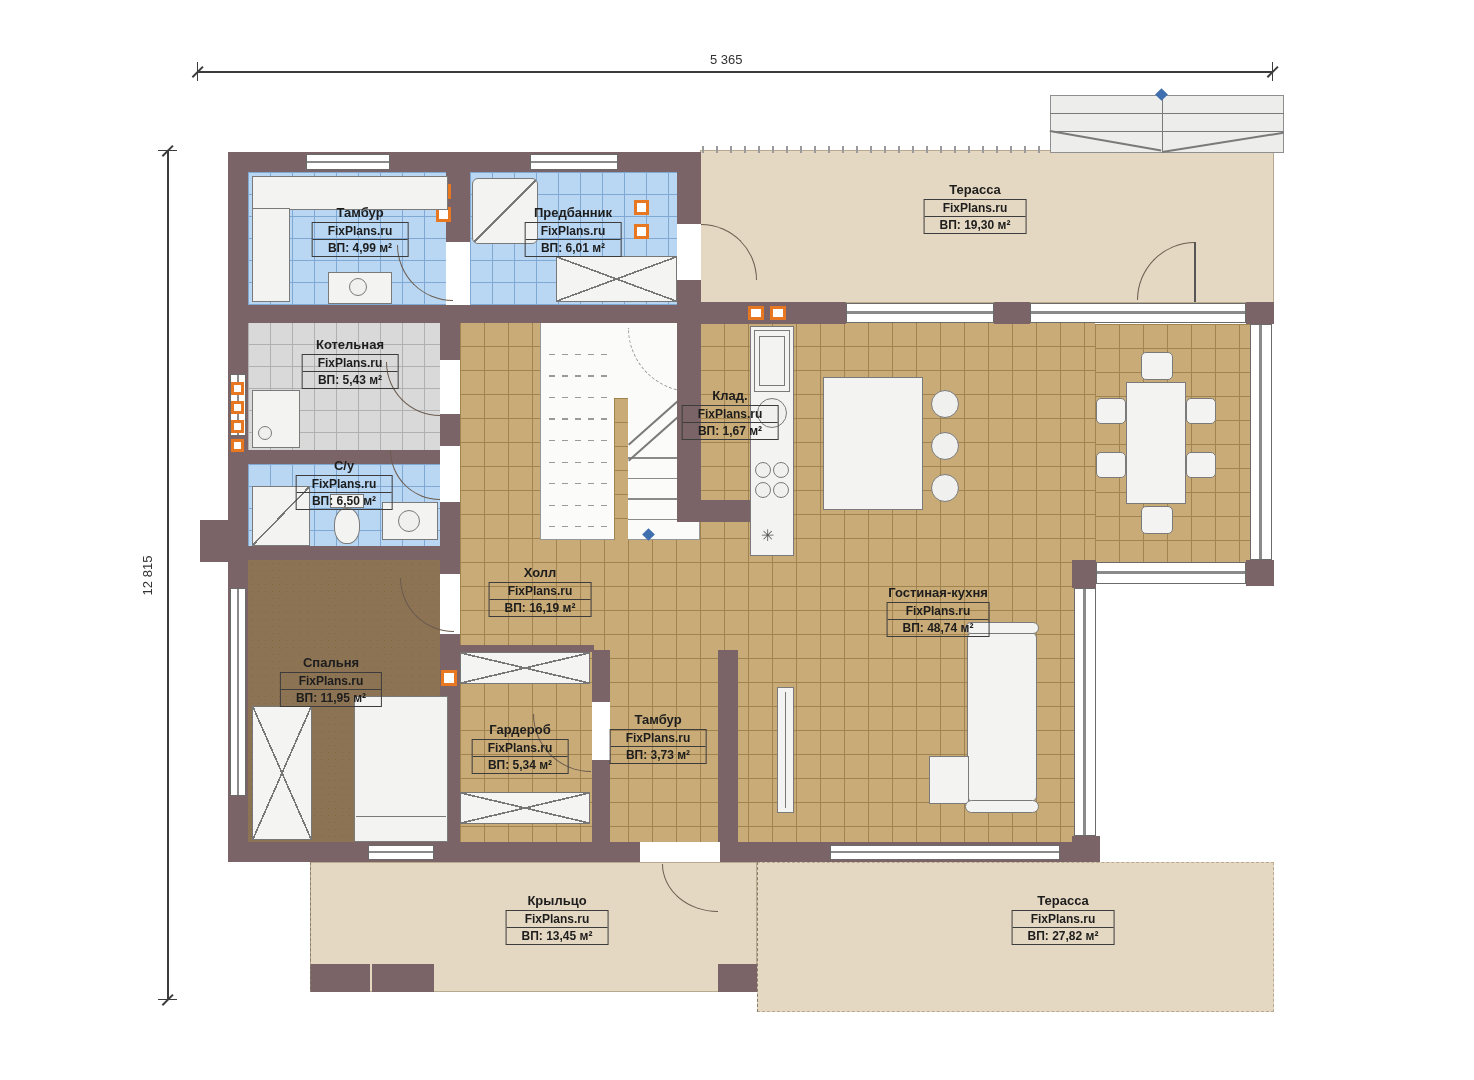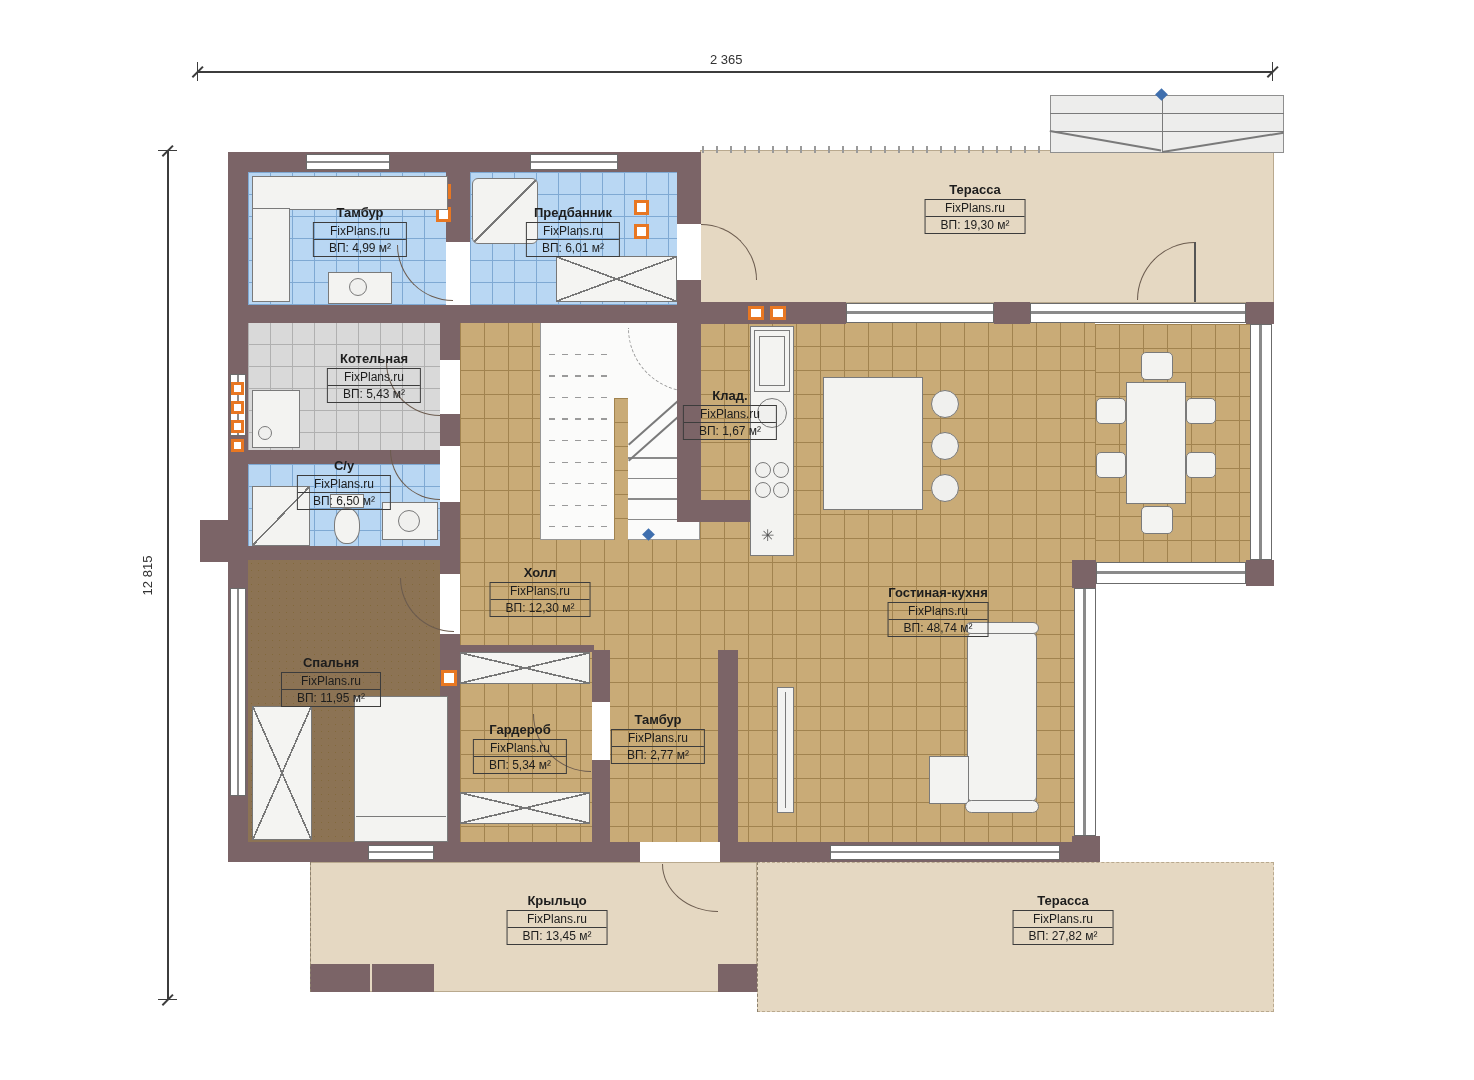--- a/index.html
+++ b/index.html
@@ -35,35 +35,35 @@
   .treadsS{position:absolute;background-image:repeating-linear-gradient(to bottom,transparent 0 19px,#8a8a8a 19px 20.5px);}
   .line{position:absolute;background:#7a7a7a;}
   .dline{position:absolute;background:#3c3c3c;}
   .dash{border:none;border-left:1.5px dashed #8b7f6c;}
   .marker{position:absolute;background:#3f6fae;transform:rotate(45deg);}
   .hatch{position:absolute;background:repeating-linear-gradient(90deg,#9a9a9a 0 2px,transparent 2px 14px);}
   
   .rlabel{position:absolute;text-align:center;transform:translateX(-50%);color:#1d1d1d;white-space:nowrap;}
   .rname{font-weight:bold;font-size:13px;margin-bottom:2px;}
   .rbox{display:inline-block;border:1px solid #3c3c3c;font-size:12px;background:rgba(255,255,255,0.0);}
-  .rrow{padding:1px 15px;}
+  .rrow{padding:1px 15px;font-weight:bold;}
   .rrow + .rrow{border-top:1px solid #3c3c3c;}
   .dim{position:absolute;font-size:13px;color:#333;}
 </style>
 </head>
 <body>
 
 <div class="plan">
 
   <div class="dline" style="left:197px;top:71px;width:1076px;height:1.5px;"></div>
   <div class="dline" style="left:197px;top:62px;width:1px;height:19px;"></div>
   <div class="dline" style="left:1272px;top:62px;width:1px;height:19px;"></div>
   <div class="dline" style="left:190px;top:71px;width:15px;height:1.5px;transform:rotate(-45deg);"></div>
   <div class="dline" style="left:1265px;top:71px;width:15px;height:1.5px;transform:rotate(-45deg);"></div>
-  <div class="dim" style="left:710px;top:52px;">2 365</div>
+  <div class="dim" style="left:710px;top:52px;">5 365</div>
 
   <div class="dline" style="left:167px;top:150px;width:1.5px;height:850px;"></div>
   <div class="dline" style="left:158px;top:150px;width:19px;height:1px;"></div>
   <div class="dline" style="left:158px;top:999px;width:19px;height:1px;"></div>
   <div class="dline" style="left:160px;top:150px;width:15px;height:1.5px;transform:rotate(-45deg);"></div>
   <div class="dline" style="left:160px;top:999px;width:15px;height:1.5px;transform:rotate(-45deg);"></div>
   <div class="dim" style="left:128px;top:568px;transform:rotate(-90deg);transform-origin:center;">12 815</div>
 
   <div class="deck" style="left:700px;top:150px;width:574px;height:153px;"></div>
   <div class="hatch" style="left:702px;top:146px;width:390px;height:7px;"></div>
@@ -226,51 +226,51 @@
     <div class="rbox"><div class="rrow">FixPlans.ru</div><div class="rrow">ВП: 4,99 м²</div></div>
   </div>
   <div class="rlabel" style="left:573px;top:205px;">
     <div class="rname">Предбанник</div>
     <div class="rbox"><div class="rrow">FixPlans.ru</div><div class="rrow">ВП: 6,01 м²</div></div>
   </div>
   <div class="rlabel" style="left:975px;top:182px;">
     <div class="rname">Терасса</div>
     <div class="rbox"><div class="rrow">FixPlans.ru</div><div class="rrow">ВП: 19,30 м²</div></div>
   </div>
-  <div class="rlabel" style="left:350px;top:351px;margin-left:24px;">
+  <div class="rlabel" style="left:350px;top:337px;">
     <div class="rname">Котельная</div>
     <div class="rbox"><div class="rrow">FixPlans.ru</div><div class="rrow">ВП: 5,43 м²</div></div>
   </div>
   <div class="rlabel" style="left:730px;top:388px;">
     <div class="rname">Клад.</div>
     <div class="rbox"><div class="rrow">FixPlans.ru</div><div class="rrow">ВП: 1,67 м²</div></div>
   </div>
   <div class="rlabel" style="left:344px;top:458px;">
     <div class="rname">С/у</div>
     <div class="rbox"><div class="rrow">FixPlans.ru</div><div class="rrow">ВП: 6,50 м²</div></div>
   </div>
   <div class="rlabel" style="left:540px;top:565px;">
     <div class="rname">Холл</div>
-    <div class="rbox"><div class="rrow">FixPlans.ru</div><div class="rrow">ВП: 12,30 м²</div></div>
+    <div class="rbox"><div class="rrow">FixPlans.ru</div><div class="rrow">ВП: 16,19 м²</div></div>
   </div>
   <div class="rlabel" style="left:938px;top:585px;">
     <div class="rname">Гостиная-кухня</div>
     <div class="rbox"><div class="rrow">FixPlans.ru</div><div class="rrow">ВП: 48,74 м²</div></div>
   </div>
   <div class="rlabel" style="left:331px;top:655px;">
     <div class="rname">Спальня</div>
     <div class="rbox"><div class="rrow">FixPlans.ru</div><div class="rrow">ВП: 11,95 м²</div></div>
   </div>
   <div class="rlabel" style="left:520px;top:722px;">
     <div class="rname">Гардероб</div>
     <div class="rbox"><div class="rrow">FixPlans.ru</div><div class="rrow">ВП: 5,34 м²</div></div>
   </div>
   <div class="rlabel" style="left:658px;top:712px;text-align:center;">
     <div class="rname">Тамбур</div>
-    <div class="rbox"><div class="rrow">FixPlans.ru</div><div class="rrow">ВП: 2,77 м²</div></div>
+    <div class="rbox"><div class="rrow">FixPlans.ru</div><div class="rrow">ВП: 3,73 м²</div></div>
   </div>
   <div class="rlabel" style="left:557px;top:893px;">
     <div class="rname">Крыльцо</div>
     <div class="rbox"><div class="rrow">FixPlans.ru</div><div class="rrow">ВП: 13,45 м²</div></div>
   </div>
   <div class="rlabel" style="left:1063px;top:893px;">
     <div class="rname">Терасса</div>
     <div class="rbox"><div class="rrow">FixPlans.ru</div><div class="rrow">ВП: 27,82 м²</div></div>
   </div>
 

